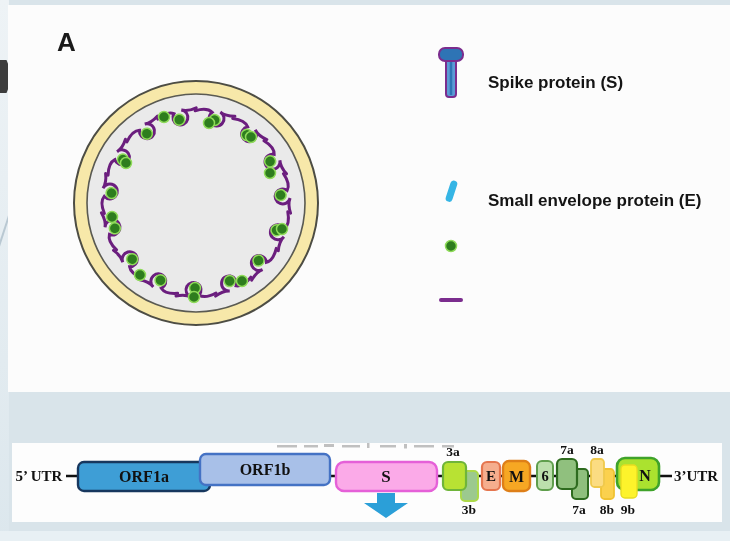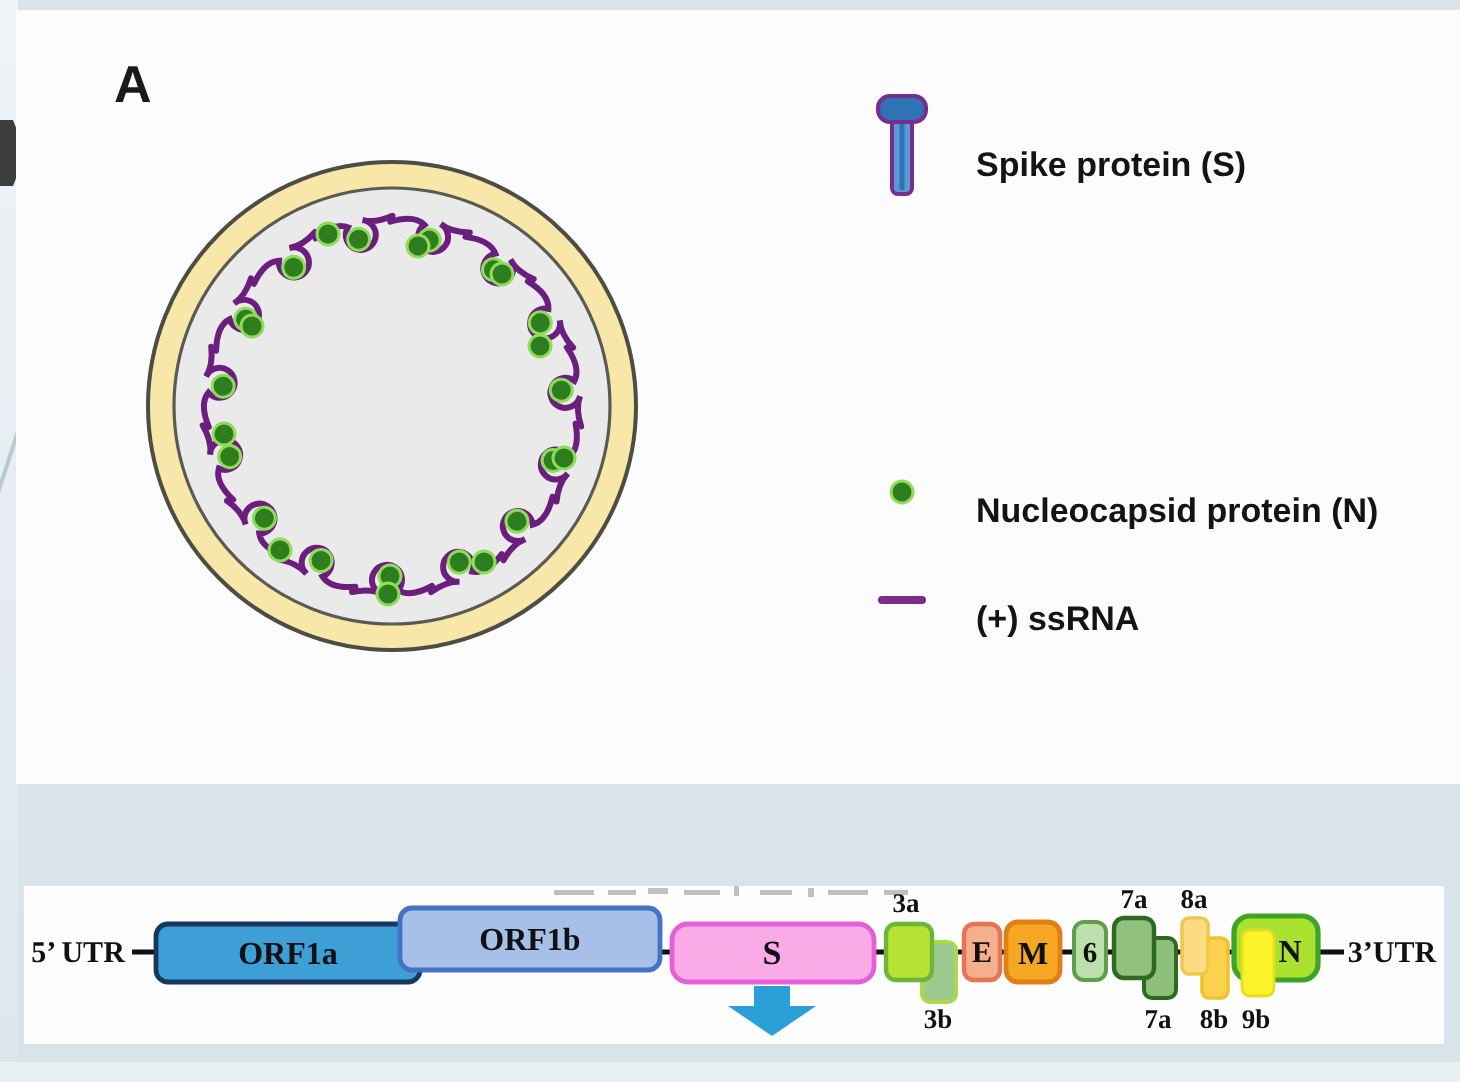--- a/index.html
+++ b/index.html
@@ -131,37 +131,43 @@
         <svg width="30" height="54" viewBox="0 0 30 54">
           <rect x="10" y="13" width="10" height="38" rx="3" fill="#5B9BD5" stroke="#7B2D8E" stroke-width="2"></rect>
           <path d="M 15 15 V 49" stroke="#2E74B5" stroke-width="2.5"></path>
           <rect x="3" y="2" width="24" height="13" rx="6" fill="#2E74B5" stroke="#7B2D8E" stroke-width="2"></rect>
         </svg>
       </span>
       <span class="legend-label">Spike protein (S)</span>
     </div>
 
 
+    <div class="legend-row" style="top:158px">
+      <span class="legend-icon">
+        <svg width="22" height="26" viewBox="0 0 22 26">
+          <rect x="8" y="2" width="7" height="22" rx="3.5" fill="#35B5E5" transform="rotate(18 11 13)"></rect>
+        </svg>
+      </span>
+      <span class="legend-label">Small envelope protein (E)</span>
+    </div>
 
     <div class="legend-row" style="top:213px">
       <span class="legend-icon">
         <svg width="16" height="16" viewBox="0 0 16 16">
           <circle cx="8" cy="8" r="5.5" fill="#2E7D1E" stroke="#8FDB5A" stroke-width="1.5"></circle>
         </svg>
       </span>
-      <span class="legend-label">Nucleocapsid protein (N)</span>
     </div>
 
     <div class="legend-row" style="top:267px">
       <span class="legend-icon">
         <svg width="26" height="8" viewBox="0 0 26 8">
           <rect x="1" y="2" width="24" height="4" rx="2" fill="#7B2D8E"></rect>
         </svg>
       </span>
-      <span class="legend-label">(+) ssRNA</span>
     </div>
   </div>
 
   <div class="panel-b">
     <svg width="710" height="79" viewBox="0 0 710 79">
 
       <g fill="#8f8f8f" opacity="0.55">
         <rect x="265" y="2" width="20" height="2.5"></rect>
         <rect x="292" y="2" width="14" height="2.5"></rect>
         <rect x="312" y="1" width="10" height="3"></rect>

